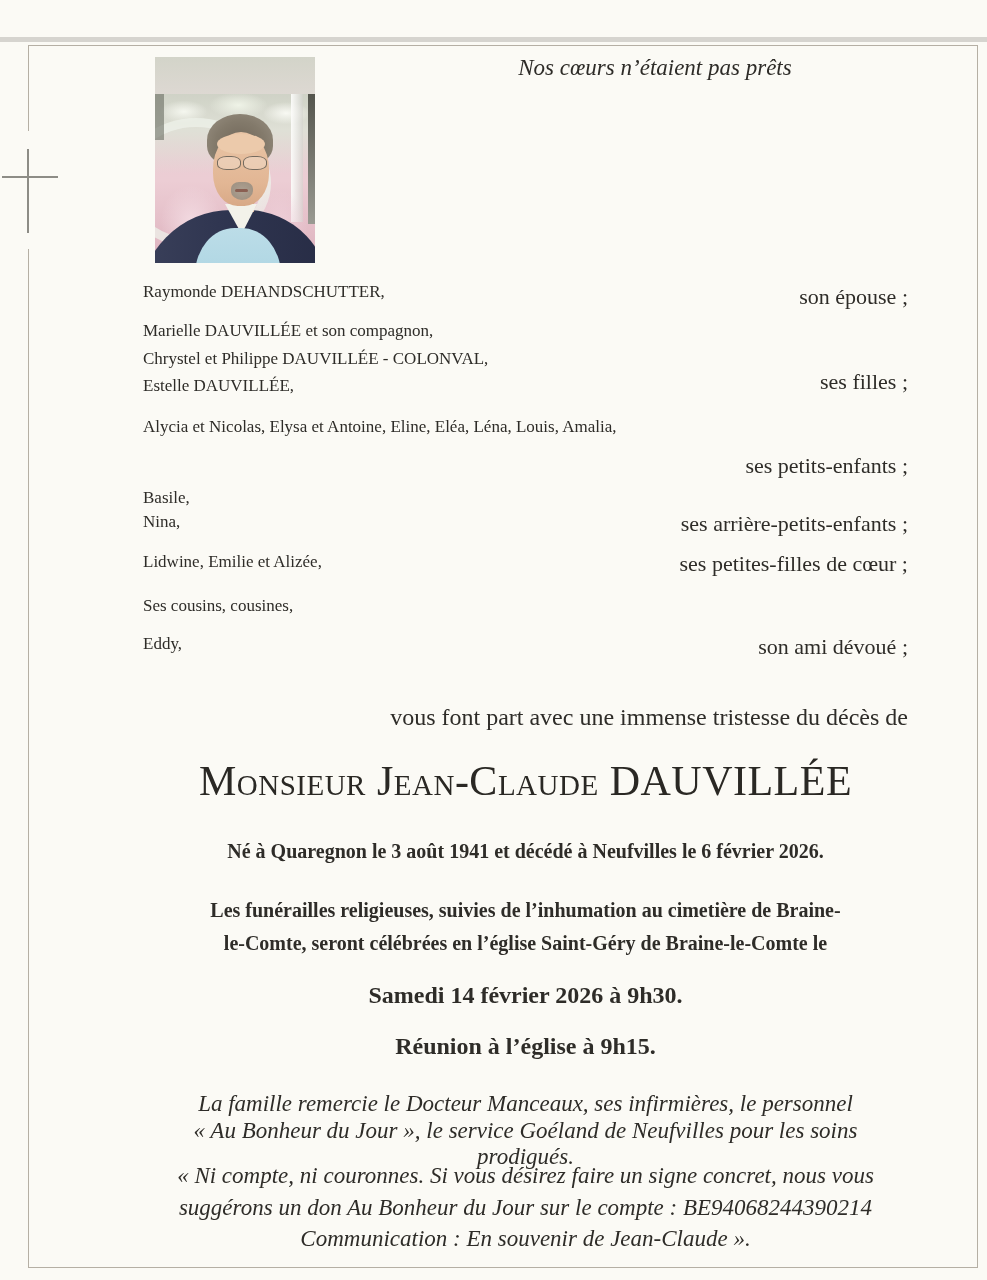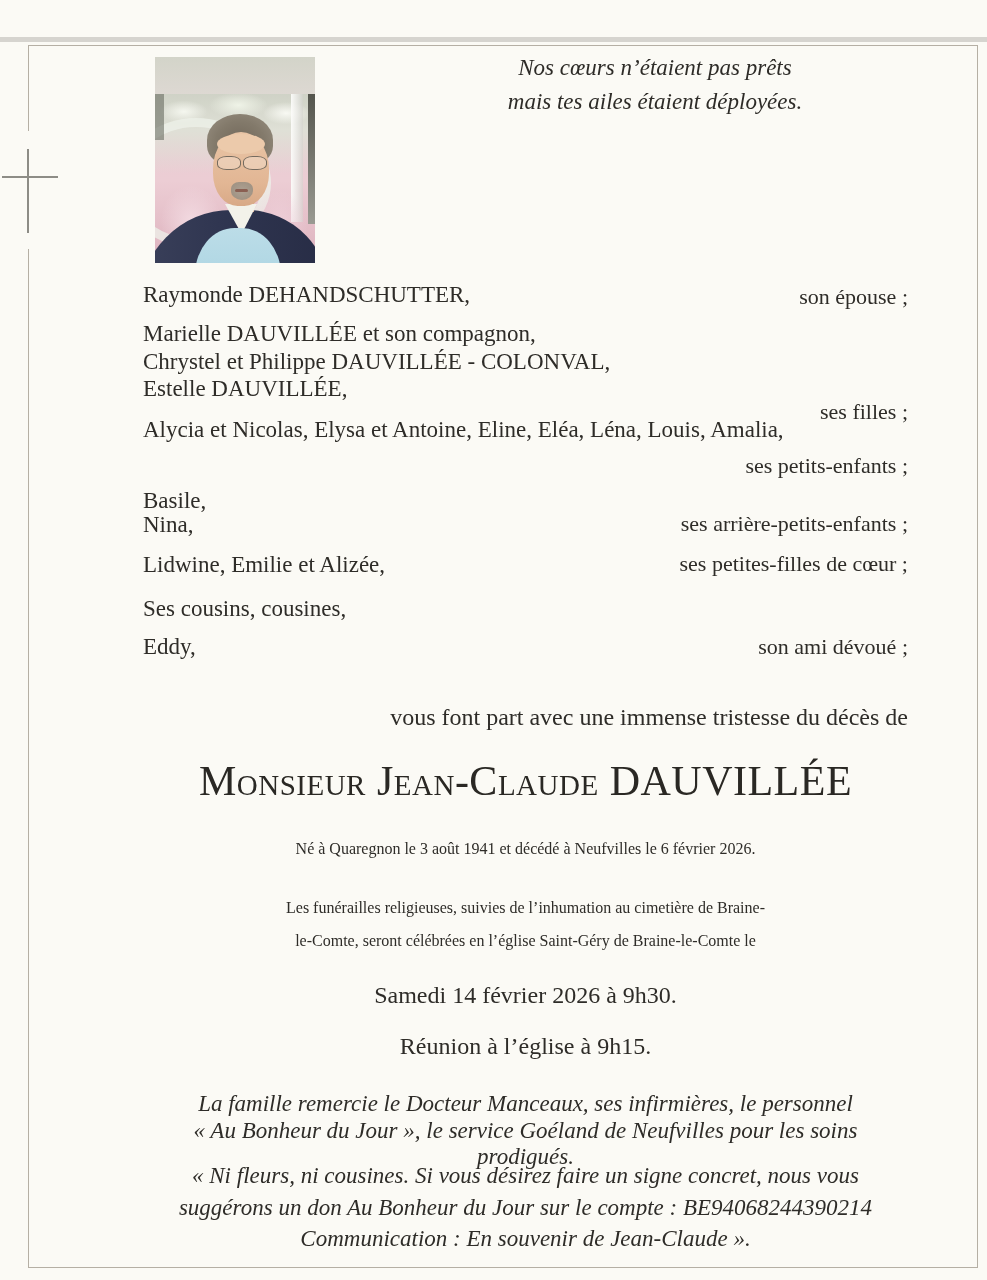--- a/index.html
+++ b/index.html
@@ -42,29 +42,29 @@
   .man-hair{left:52px;top:20px;width:66px;height:52px;background:radial-gradient(ellipse at 50% 62%,#6f6558 0%,#837a6b 55%,#9a9183 100%);border-radius:52% 52% 40% 40%;}
   .man-face{left:58px;top:38px;width:56px;height:74px;background:linear-gradient(180deg,#e9c5a6 0%,#e2b694 70%,#d8a987 100%);border-radius:50% 50% 44% 44%;}
   .man-forehead{left:62px;top:40px;width:48px;height:20px;background:#eccaab;border-radius:50%;}
   .man-glass-l{left:62px;top:62px;width:22px;height:12px;border:1.5px solid #756b5f;border-radius:40%;background:rgba(255,255,255,.25);}
   .man-glass-r{left:88px;top:62px;width:22px;height:12px;border:1.5px solid #756b5f;border-radius:40%;background:rgba(255,255,255,.25);}
   .man-beard{left:76px;top:88px;width:22px;height:18px;background:radial-gradient(#a59d92,#8f887c);border-radius:40% 40% 55% 55%;opacity:.85;}
   .man-mouth{left:80px;top:95px;width:13px;height:3px;background:#8a5f52;border-radius:2px;}
 
   
   .quote{left:430px;top:14px;width:450px;text-align:center;font-style:italic;font-size:23px;line-height:34px;}
-  .name-line{font-size:23px;white-space:nowrap;}
+  .name-line{font-size:17px;white-space:nowrap;}
   .rel-line{font-size:22px;white-space:nowrap;}
   .left-col{left:143px;}
   .right-col{right:79px;text-align:right;}
   .centered{left:143px;right:79px;text-align:center;}
   .announce{font-size:24px;text-align:right;}
   .title{font-variant:small-caps;font-size:42px;letter-spacing:.5px;color:#2a2824;}
-  .body-line{font-size:16px;}
-  .bold-line{font-size:24px;font-weight:normal;}
+  .body-line{font-size:20px;font-weight:bold;}
+  .bold-line{font-size:24px;font-weight:bold;}
   .ital-line{font-style:italic;font-size:23px;text-align:center;}
   .footer{left:143px;right:79px;top:1241px;display:flex;justify-content:center;gap:38px;font-style:italic;font-size:24px;}
 </style>
 </head>
 <body>
 
 <div class="abs scan-edge"></div>
 <div class="abs frame"></div>
 <div class="abs frame-gap"></div>
 <div class="abs cross-v"></div>
@@ -86,30 +86,29 @@
   <div class="abs man-face"></div>
   <div class="abs man-forehead"></div>
   <div class="abs man-glass-l"></div>
   <div class="abs man-glass-r"></div>
   <div class="abs man-beard"></div>
   <div class="abs man-mouth"></div>
 </div>
 
 <div class="abs quote">
   <div>Nos cœurs n’étaient pas prêts</div>
-  <div>mais tes ailes étaient déployées.</div>
 </div>
 
 <div class="abs left-col name-line" style="top:245px">Raymonde DEHANDSCHUTTER,</div>
 <div class="abs right-col rel-line" style="top:247px">son épouse ;</div>
 
 <div class="abs left-col name-line" style="top:284px">Marielle DAUVILLÉE et son compagnon,</div>
 <div class="abs left-col name-line" style="top:312px">Chrystel et Philippe DAUVILLÉE - COLONVAL,</div>
 <div class="abs left-col name-line" style="top:339px">Estelle DAUVILLÉE,</div>
-<div class="abs right-col rel-line" style="top:362px">ses filles ;</div>
+<div class="abs right-col rel-line" style="top:332px">ses filles ;</div>
 
 <div class="abs left-col name-line" style="top:380px">Alycia et Nicolas, Elysa et Antoine, Eline, Eléa, Léna, Louis, Amalia,</div>
 <div class="abs right-col rel-line" style="top:416px">ses petits-enfants ;</div>
 
 <div class="abs left-col name-line" style="top:451px">Basile,</div>
 <div class="abs left-col name-line" style="top:475px">Nina,</div>
 <div class="abs right-col rel-line" style="top:474px">ses arrière-petits-enfants ;</div>
 
 <div class="abs left-col name-line" style="top:515px">Lidwine, Emilie et Alizée,</div>
 <div class="abs right-col rel-line" style="top:514px">ses petites-filles de cœur ;</div>
@@ -126,20 +125,20 @@
 <div class="abs centered body-line" style="top:803px">Né à Quaregnon le 3 août 1941 et décédé à Neufvilles le 6 février 2026.</div>
 
 <div class="abs centered body-line" style="top:862px">Les funérailles religieuses, suivies de l’inhumation au cimetière de Braine-</div>
 <div class="abs centered body-line" style="top:895px">le-Comte, seront célébrées en l’église Saint-Géry de Braine-le-Comte le</div>
 <div class="abs centered bold-line" style="top:945px">Samedi 14 février 2026 à 9h30.</div>
 <div class="abs centered bold-line" style="top:996px">Réunion à l’église à 9h15.</div>
 
 <div class="abs centered ital-line" style="top:1054px">La famille remercie le Docteur Manceaux, ses infirmières, le personnel</div>
 <div class="abs centered ital-line" style="top:1081px">« Au Bonheur du Jour », le service Goéland de Neufvilles pour les soins prodigués.</div>
 
-<div class="abs centered ital-line" style="top:1126px">« Ni fleurs, ni cousines. Si vous désirez faire un signe concret, nous vous</div>
+<div class="abs centered ital-line" style="top:1126px">« Ni compte, ni couronnes. Si vous désirez faire un signe concret, nous vous</div>
 <div class="abs centered ital-line" style="top:1158px">suggérons un don Au Bonheur du Jour sur le compte : BE94068244390214</div>
 <div class="abs centered ital-line" style="top:1189px">Communication : En souvenir de Jean-Claude ».</div>
 
 <div class="abs footer">
   <span>Funérailles de la Haute-Senne</span>
   <span>067/33 23 47</span>
 </div>
 
 </body></html>

